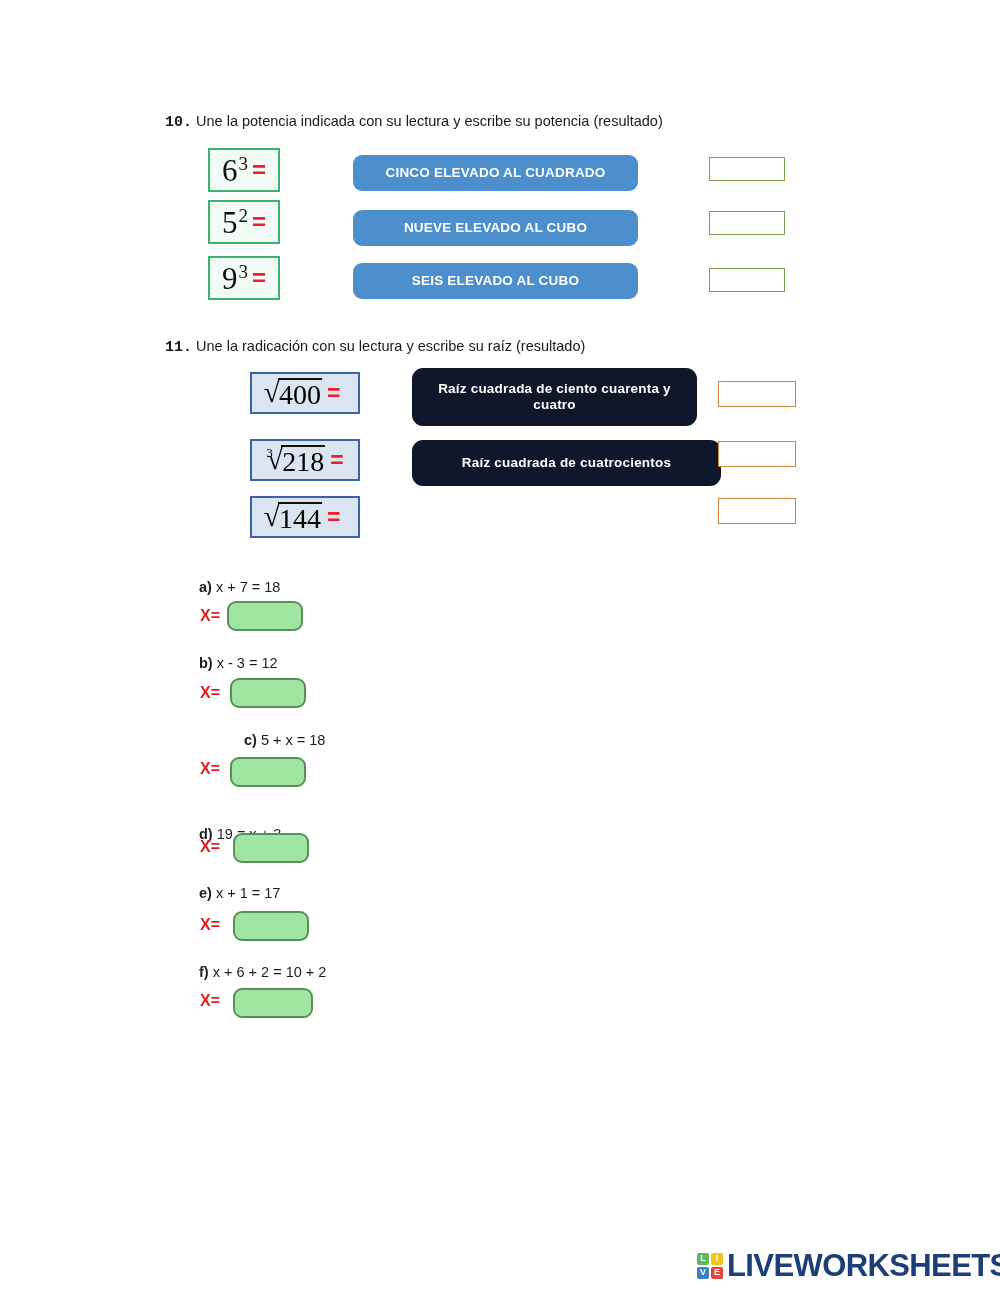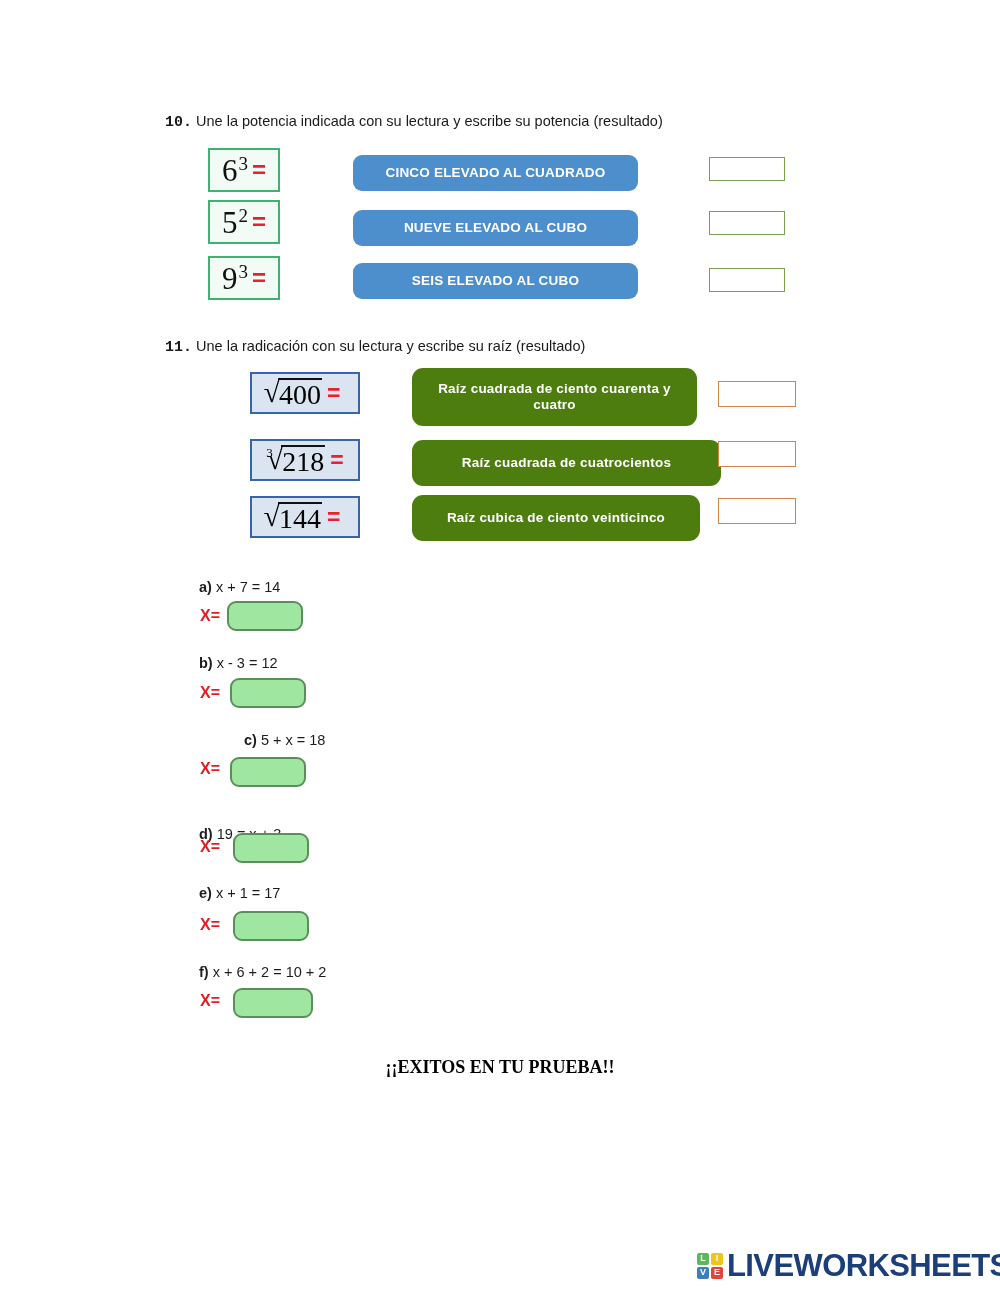--- a/index.html
+++ b/index.html
@@ -89,21 +89,21 @@
     letter-spacing: 0.2px;
     line-height: 1.18;
     padding: 2px 10px;
   }
   .pill-blue {
     background: #4d8fcc;
     border-radius: 9px;
     font-size: 13.5px;
   }
   .pill-orange {
-    background: #4d7c0f;
+    background: #0f172a;
     border-radius: 11px;
     font-size: 13.5px;
   }
 
   
   .ansbox {
     box-sizing: border-box;
     background: #ffffff;
   }
   .ansbox-green { border: 1.5px solid #7a9e52; }
@@ -274,30 +274,29 @@
     <span class="rad-wrap">
       <span class="rad-index"></span>
       <span class="rad-sym">√</span>
       <span class="rad-num">144</span>
       <span class="rad-eq">=</span>
     </span>
   </div>
 
   <div class="abs pill pill-orange" style="left:412px; top:368px; width:285px; height:58px;">Raíz cuadrada de ciento cuarenta y cuatro</div>
   <div class="abs pill pill-orange" style="left:412px; top:440px; width:309px; height:46px;">Raíz cuadrada de cuatrocientos</div>
-  <div class="abs pill pill-orange" style="left:412px; top:495px; width:288px; height:46px;">Raíz cubica de ciento veinticinco</div>
 
   <input class="abs ansbox ansbox-orange" style="left: 718px; top: 381px; width: 78px; height: 26px;" value="">
   <input class="abs ansbox ansbox-orange" style="left: 718px; top: 441px; width: 78px; height: 26px;" value="">
   <input class="abs ansbox ansbox-orange" style="left: 718px; top: 498px; width: 78px; height: 26px;" value="">
 
 
   <div class="abs eq-label" style="left:199px; top:579px;">
     <span class="eq-letter">a)</span>
-    <span>x + 7 = 14</span>
+    <span>x + 7 = 18</span>
   </div>
   <div class="abs eq-x" style="left:200px; top:607px;">X=</div>
   <input class="abs eq-input" style="left: 227px; top: 601px; width: 76px; height: 30px;" value="">
 
   <div class="abs eq-label" style="left:199px; top:655px;">
     <span class="eq-letter">b)</span>
     <span>x - 3 = 12</span>
   </div>
   <div class="abs eq-x" style="left:200px; top:684px;">X=</div>
   <input class="abs eq-input" style="left: 230px; top: 678px; width: 76px; height: 30px;" value="">
@@ -323,21 +322,20 @@
   <div class="abs eq-x" style="left:200px; top:916px;">X=</div>
   <input class="abs eq-input" style="left: 233px; top: 911px; width: 76px; height: 30px;" value="">
 
   <div class="abs eq-label" style="left:199px; top:964px;">
     <span class="eq-letter">f)</span>
     <span>x + 6 + 2 = 10 + 2</span>
   </div>
   <div class="abs eq-x" style="left:200px; top:992px;">X=</div>
   <input class="abs eq-input" style="left: 233px; top: 988px; width: 80px; height: 30px;" value="">
 
-  <div class="abs success" style="left:0; top:1057px; width:1000px; text-align:center;">¡¡EXITOS EN TU PRUEBA!!</div>
 
   <div class="abs lw-logo" style="left:697px; top:1250px;">
     <div class="lw-grid">
       <div class="lw-cell" style="background:#5bb85b;">L</div>
       <div class="lw-cell" style="background:#f0c419;">I</div>
       <div class="lw-cell" style="background:#3d7ebf;">V</div>
       <div class="lw-cell" style="background:#e0453e;">E</div>
     </div>
     <div class="lw-word">LIVEWORKSHEETS</div>
   </div>

